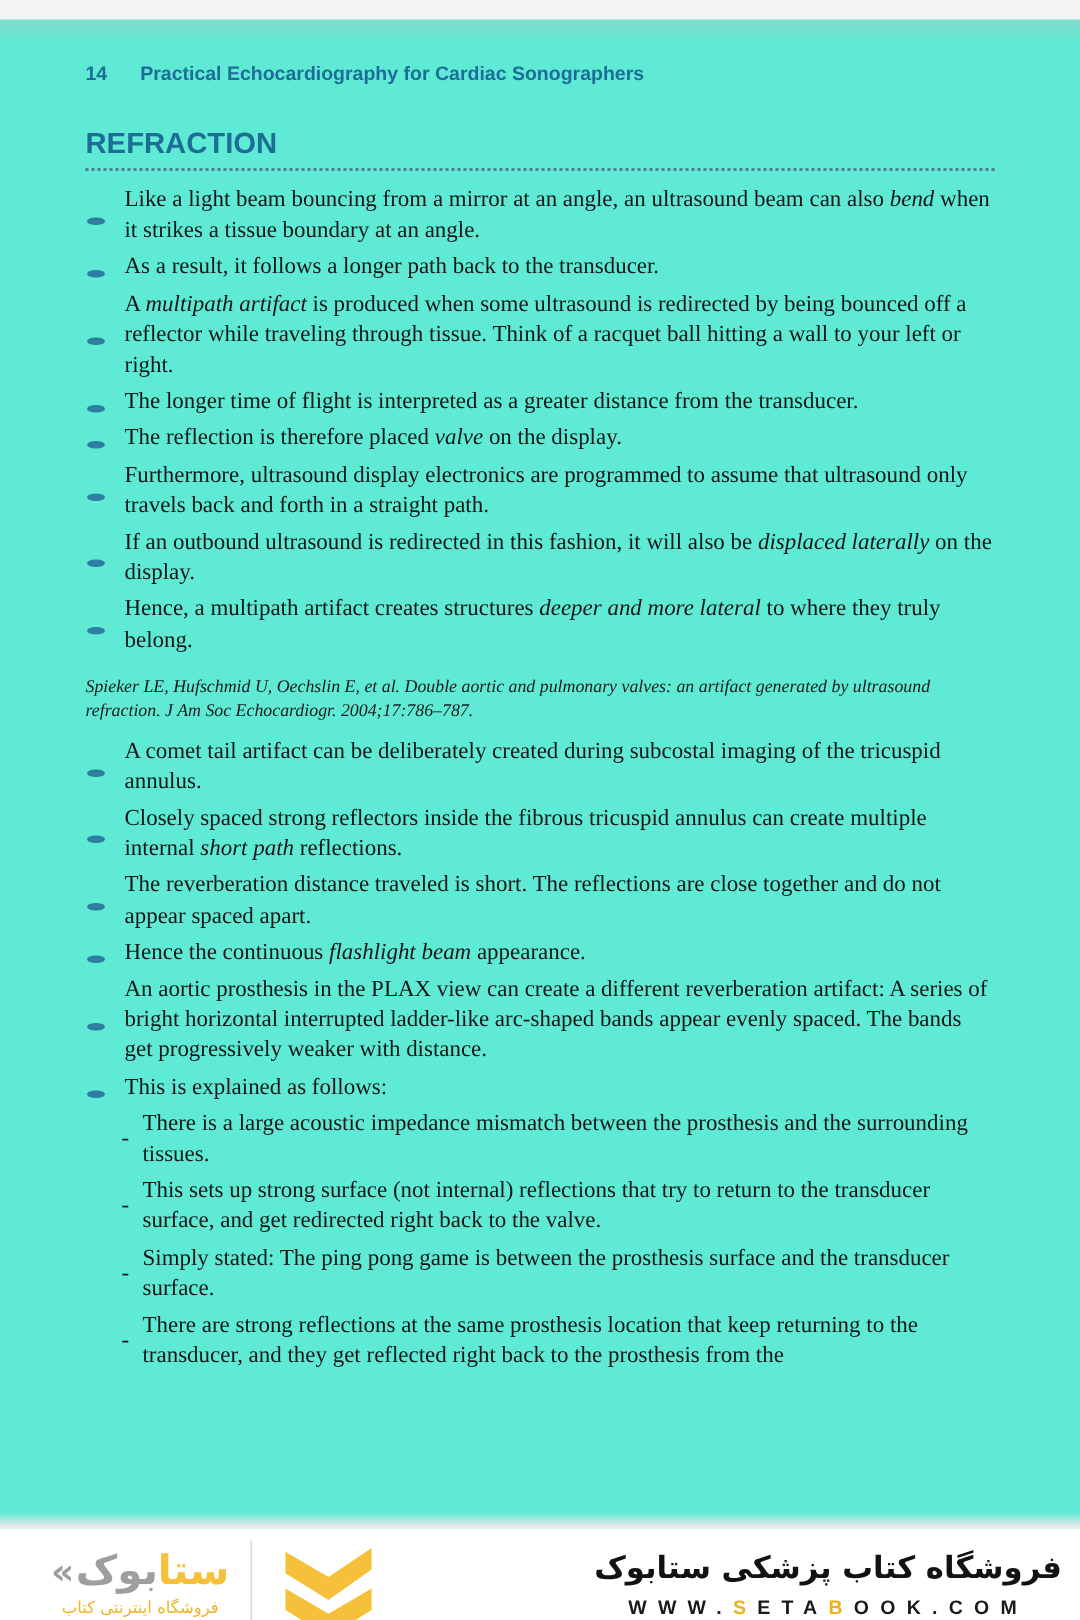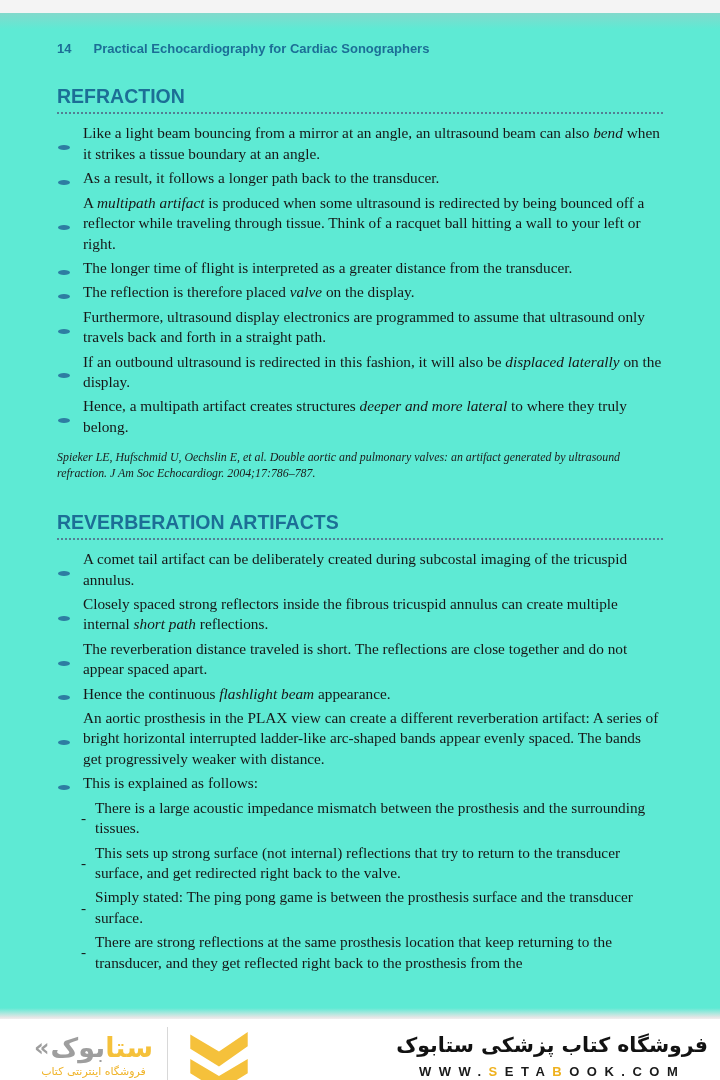--- a/index.html
+++ b/index.html
@@ -129,21 +129,20 @@
               <div class="txt">If an outbound ultrasound is redirected in this fashion, it will also be <i>displaced laterally</i> on the display.</div>
             </li>
             <li>
               <span class="dot"></span>
               <div class="txt">Hence, a multipath artifact creates structures <i>deeper and more lateral</i> to where they truly belong.</div>
             </li>
           </ul>
           <p class="citation">Spieker LE, Hufschmid U, Oechslin E, et al. Double aortic and pulmonary valves: an artifact generated by ultrasound refraction. J Am Soc Echocardiogr. 2004;17:786–787.</p>
         </section>
         <section>
-          <h2 class="sec-title">REVERBERATION ARTIFACTS</h2>
           <ul class="bullets">
             <li>
               <span class="dot"></span>
               <div class="txt">A comet tail artifact can be deliberately created during subcostal imaging of the tricuspid annulus.</div>
             </li>
             <li>
               <span class="dot"></span>
               <div class="txt">Closely spaced strong reflectors inside the fibrous tricuspid annulus can create multiple internal <i>short path</i> reflections.</div>
             </li>
             <li>

